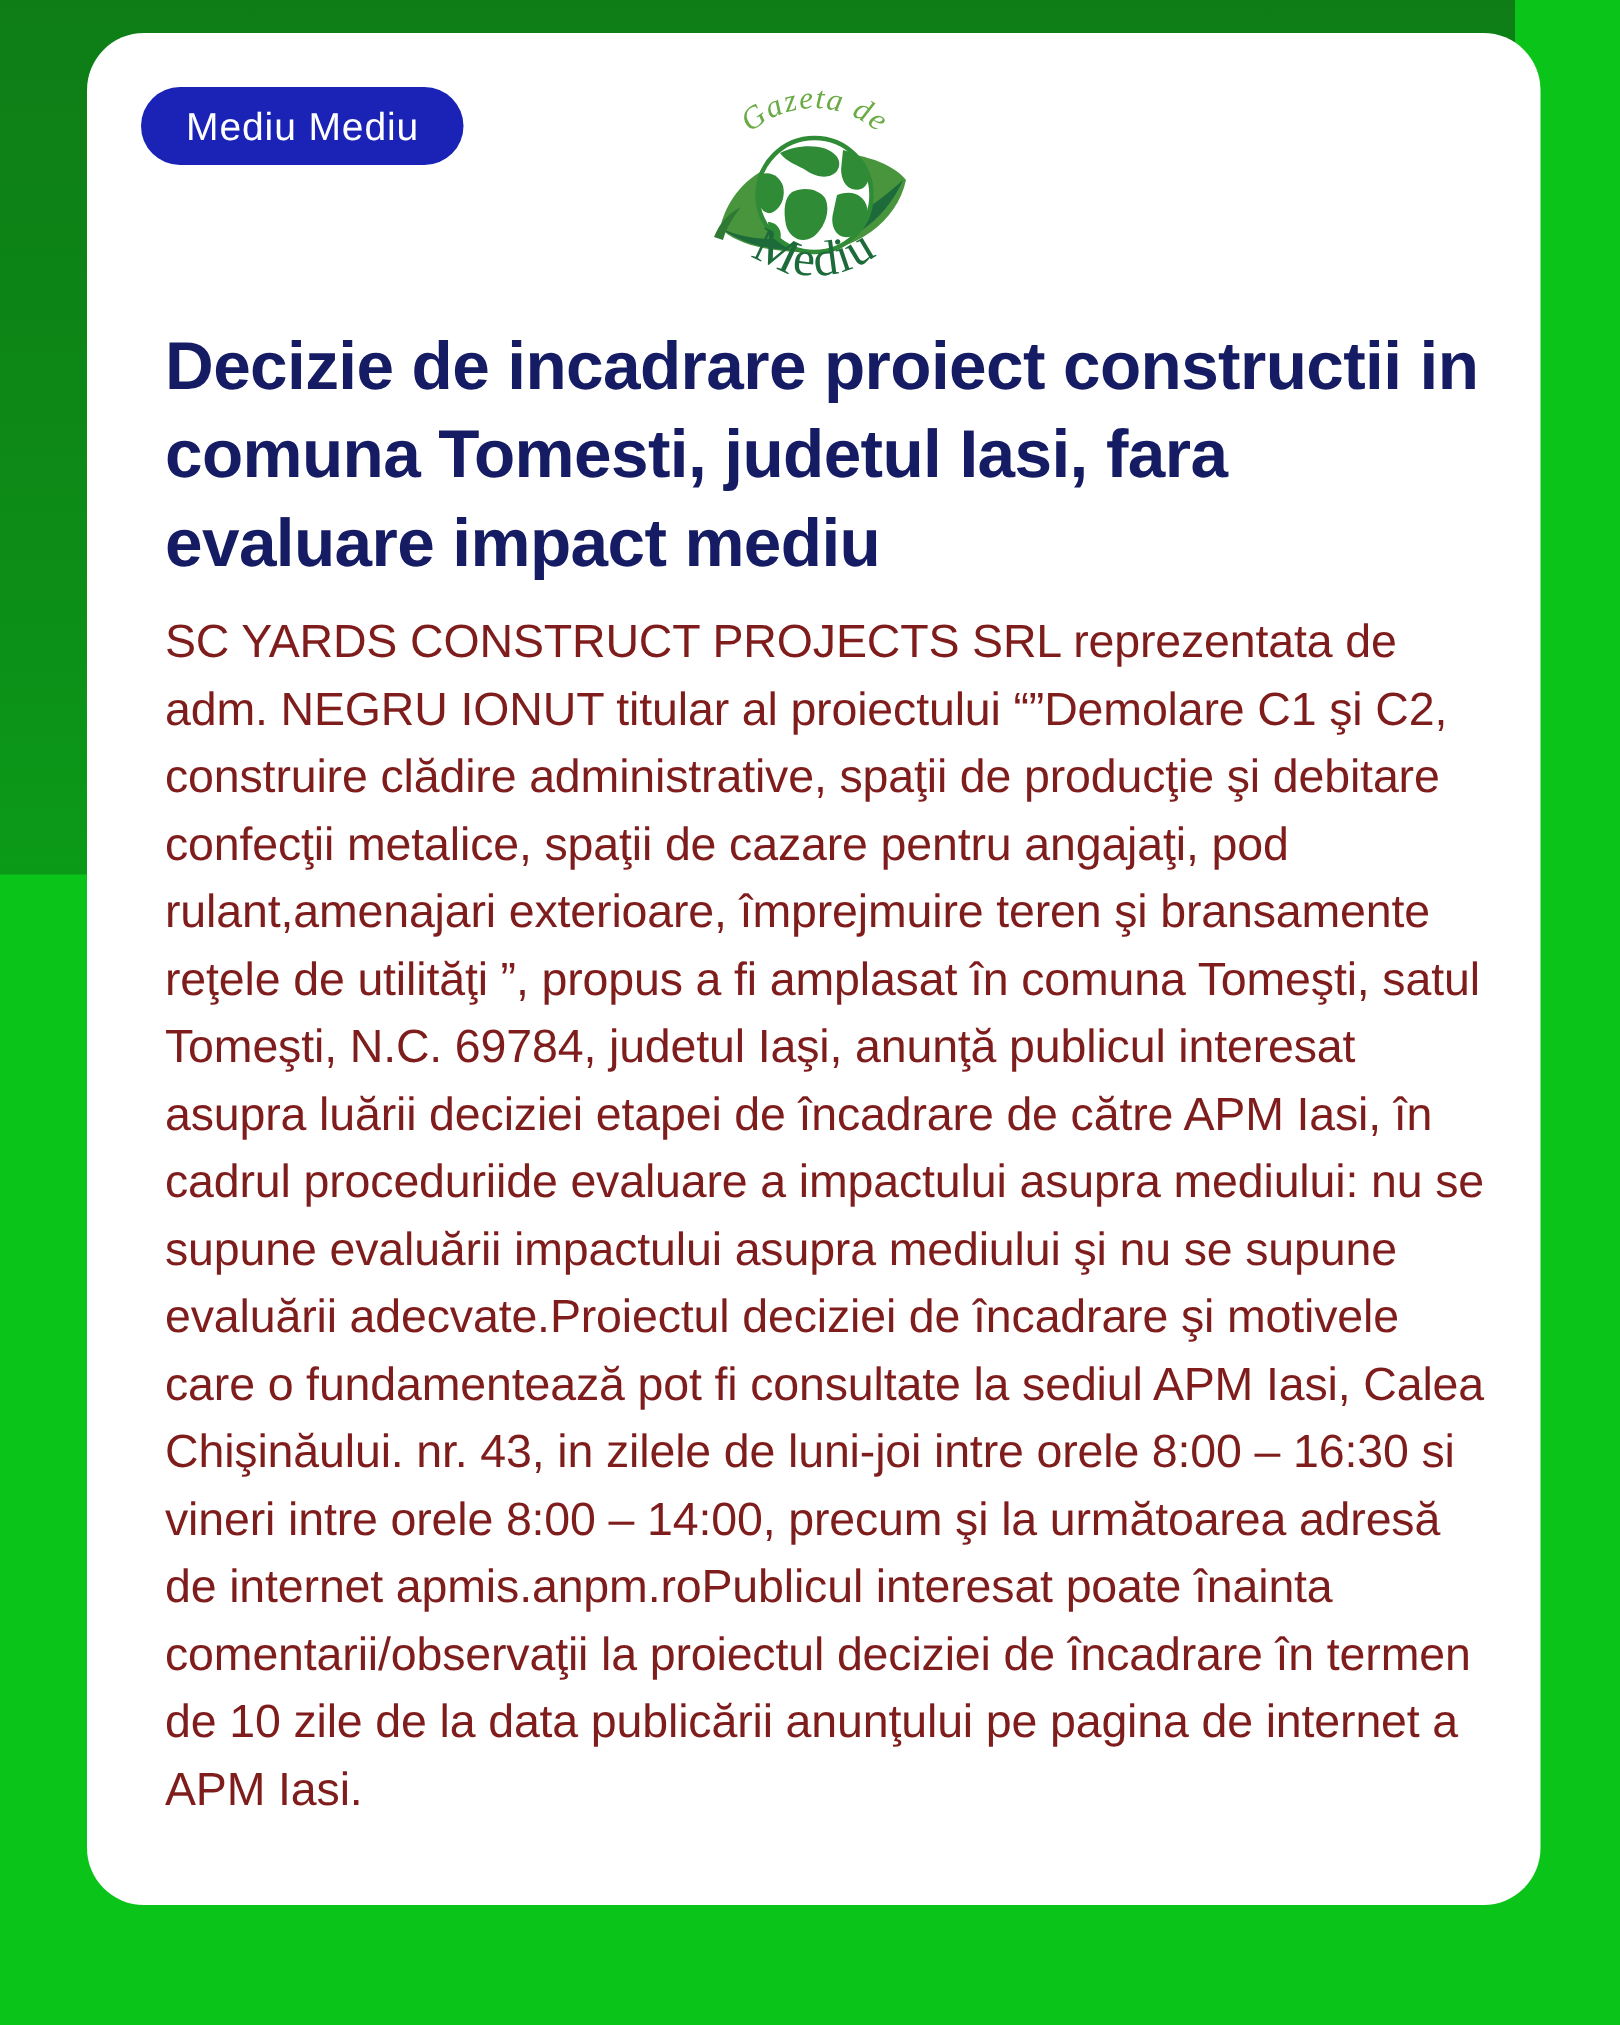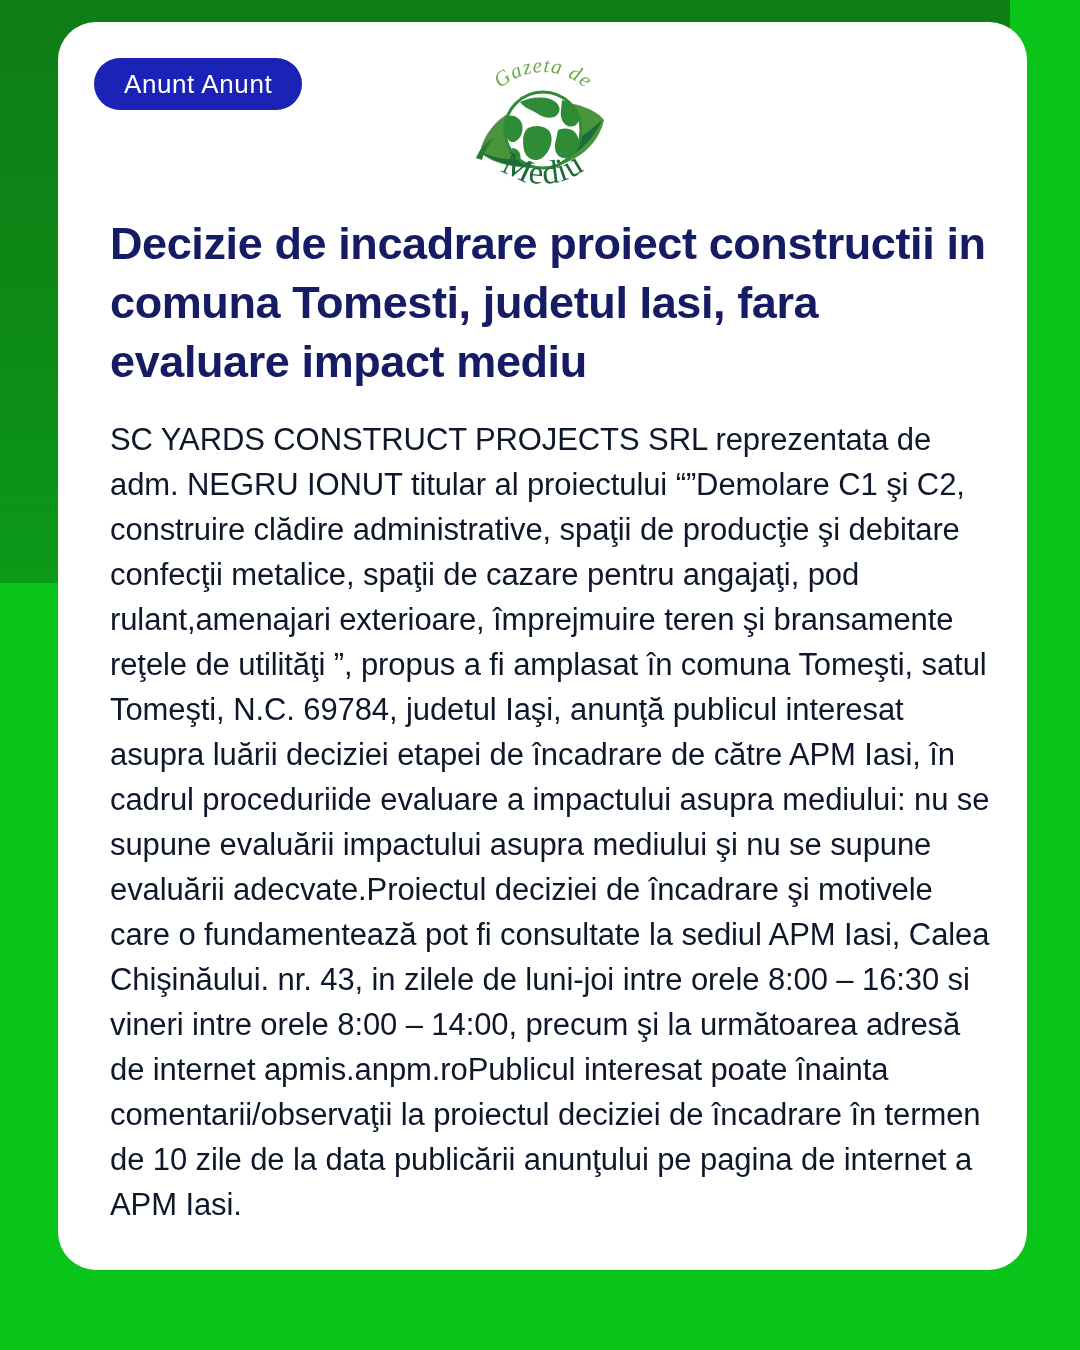--- a/index.html
+++ b/index.html
@@ -97,42 +97,41 @@
     letter-spacing: -0.4px;
     margin-top: 24px;
   }
 
   
   #body-text {
     position: absolute;
     left: 52px;
     top: 383px;
     width: 880px;
-    color: #0f172a;
+    color: #7f1d1d;
     font-size: 31px;
     line-height: 45px;
     font-weight: 400;
     letter-spacing: -0.1px;
     white-space: pre-wrap;
-    margin-top: 12px;
   }
 </style>
 </head>
 <body>
 
 <div id="bg-layer">
   <div id="bg-dark-block"></div>
 </div>
 
 <div id="card">
   <div id="card-inner">
 
     <div id="header-row">
 
-      <div id="badge">Anunt Anunt</div>
+      <div id="badge">Mediu Mediu</div>
 
       <div id="logo">
         <svg viewBox="0 0 170 150" xmlns="http://www.w3.org/2000/svg">
           <defs>
             <path id="arcTop" d="M 26,74 A 60,56 0 0 1 144,74" fill="none"></path>
             <path id="arcBot" d="M 22,92 A 64,58 0 0 0 148,92" fill="none"></path>
           </defs>
 
           <path d="M 22,108 C 30,74 62,58 96,58 C 122,58 140,68 146,76
                    C 140,104 112,124 80,124 C 52,124 32,118 22,108 Z" fill="#3f8f33" opacity="0.95"></path>

